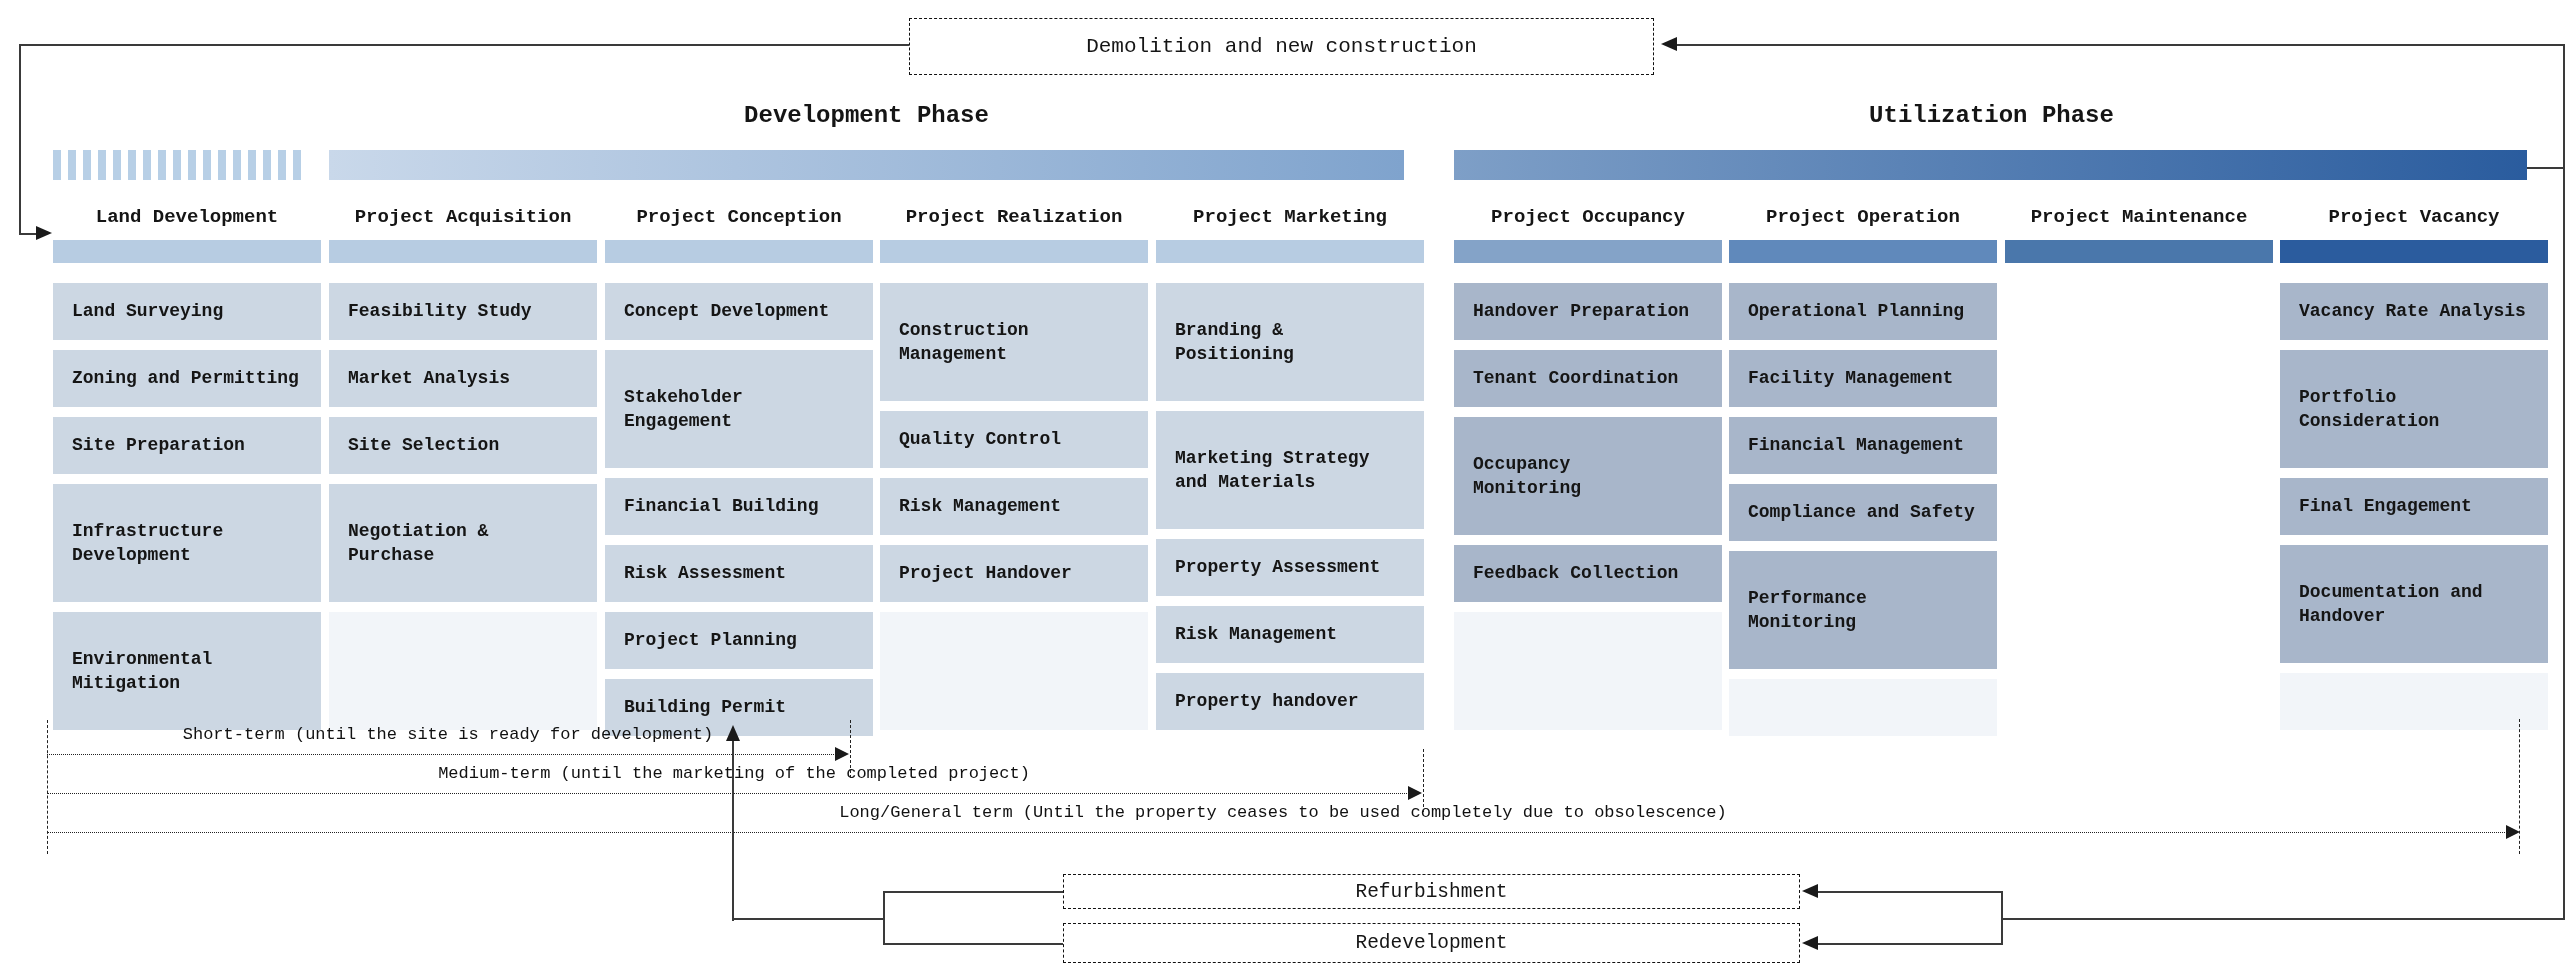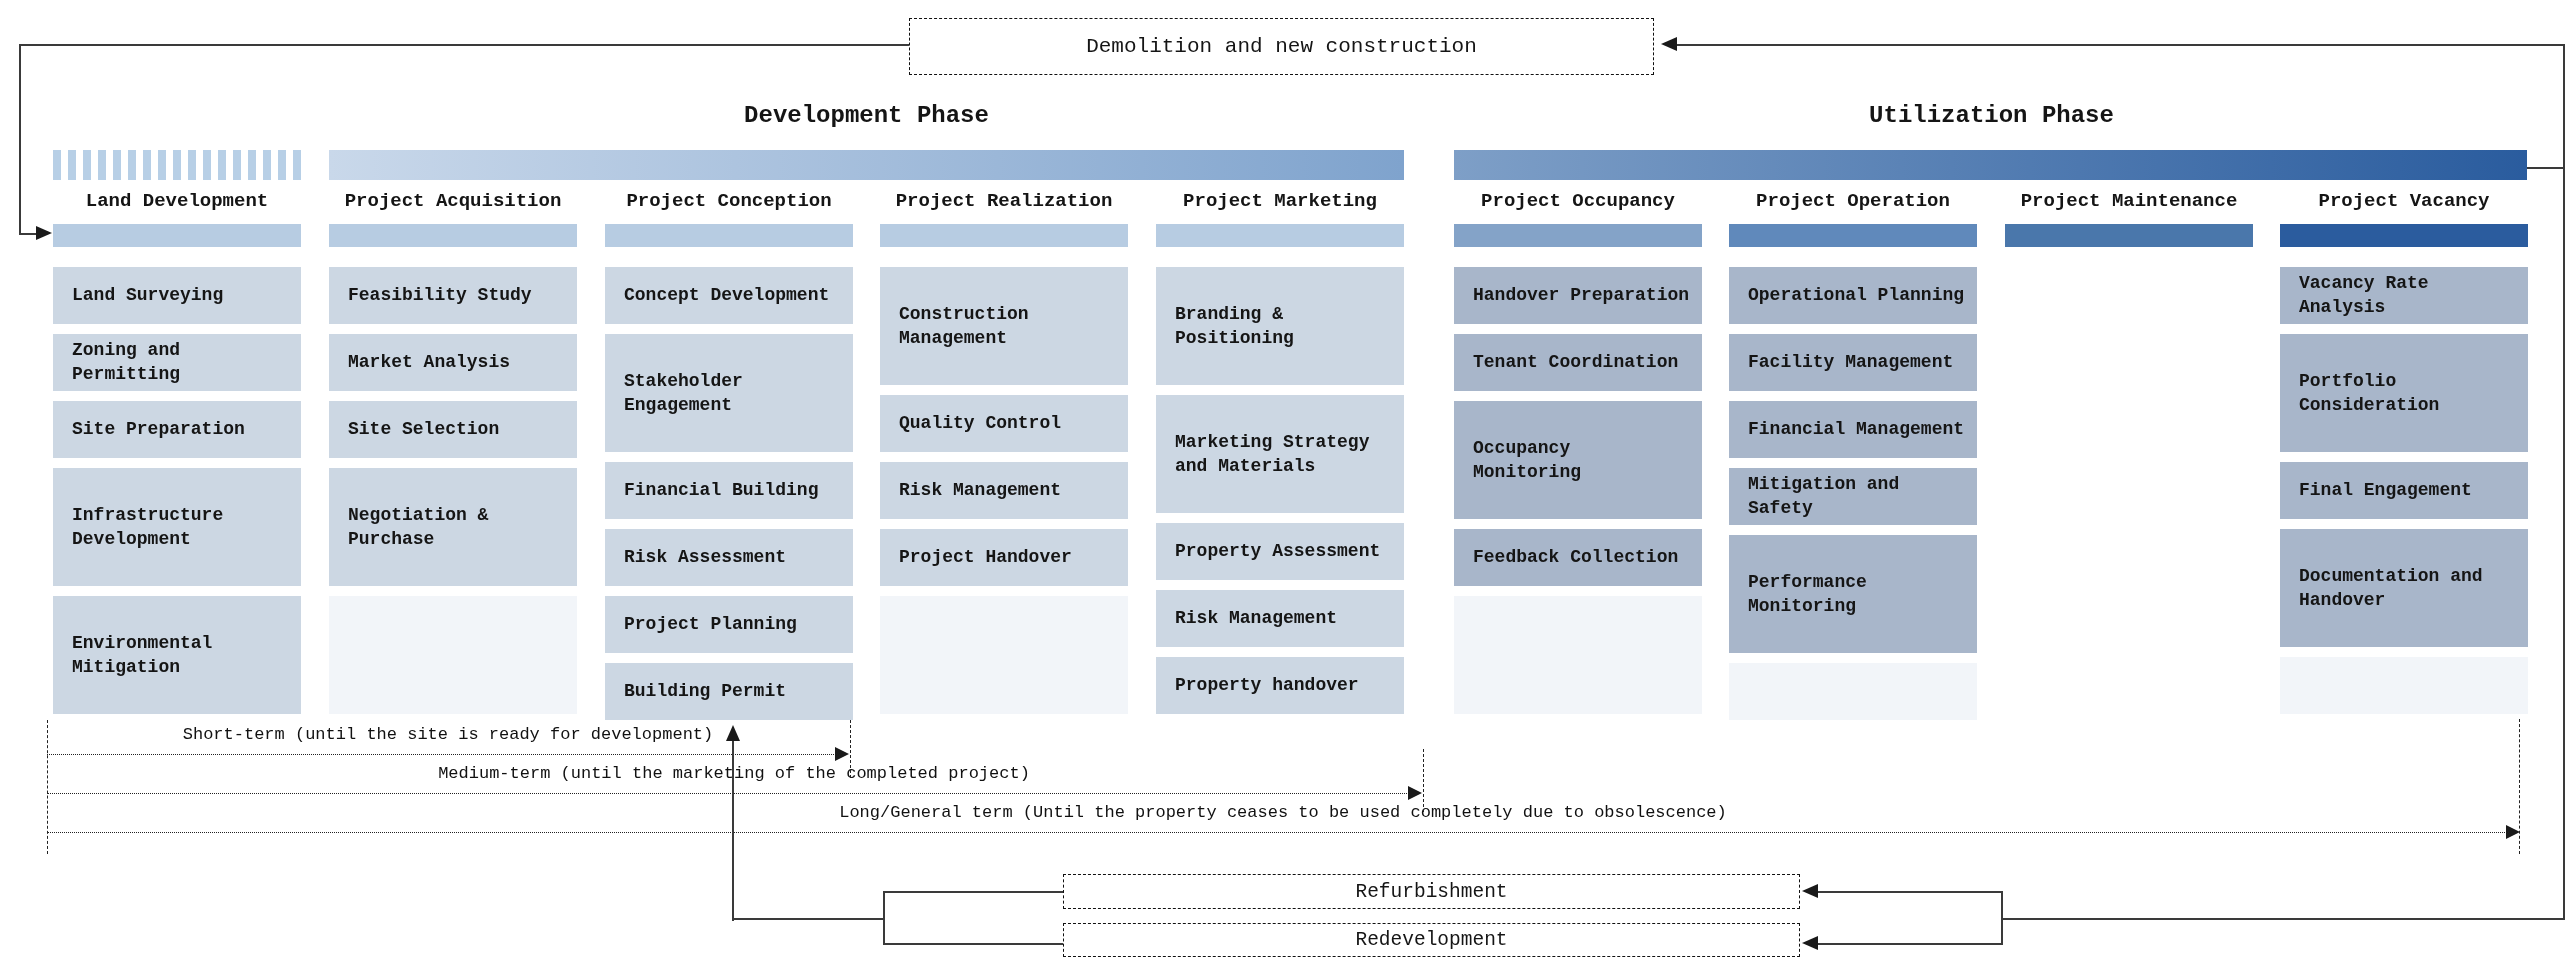--- a/index.html
+++ b/index.html
@@ -10,41 +10,41 @@
   
   .phase-title{position:absolute;top:96px;height:39px;display:flex;align-items:center;justify-content:center;
     font-size:24px;font-weight:bold;letter-spacing:0px;}
   #phase-title-dev{left:329px;width:1075px;}
   #phase-title-util{left:1454px;width:1075px;}
   .phase-bar{position:absolute;top:150px;height:30px;}
   #stripe-bar{left:53px;width:248px;background:repeating-linear-gradient(90deg,#b7cfe6 0 8.2px,#ffffff 8.2px 15px);}
   #dev-bar{left:329px;width:1075px;background:linear-gradient(90deg,#c9d8ea,#7fa3cd);}
   #util-bar{left:1454px;width:1073px;background:linear-gradient(90deg,#7e9fc7,#2a5c9e);}
   
-  .col{position:absolute;top:150px;width:248px;}
+  .col{position:absolute;top:166px;width:268px;}
   .col-title{margin-top:36px;height:29px;display:flex;align-items:center;justify-content:center;
     font-size:19px;font-weight:bold;white-space:nowrap;}
   .col-bar{height:23px;margin-top:8.8px;background:#b7cce2;}
   .col.u1 .col-bar{background:#84a3c8;}
   .col.u2 .col-bar{background:#6089bb;}
   .col.u3 .col-bar{background:#4a77ab;}
   .col.u4 .col-bar{background:#2b5c9e;}
   .items{margin-top:20px;display:flex;flex-direction:column;gap:10px;}
   .it{height:57px;box-sizing:border-box;display:flex;align-items:center;
     padding:0 11.3px 0 19px;background:#ccd7e3;font-size:18px;font-weight:bold;line-height:1.35;
     white-space:pre-line;}
   .it.t{height:118px;}
   .col.util .it{background:#a8b6ca;}
   .it.e, .col.util .it.e{background:#f2f5f9;}
   
   .dashed-box{position:absolute;box-sizing:border-box;border:1.9px dashed #111;background:#ffffff;
     display:flex;align-items:center;justify-content:center;font-size:20px;font-weight:normal;}
   #demolition-box{left:909px;top:17.6px;width:745px;height:57px;font-size:21px;}
   #refurb-box{left:1063px;top:874px;width:737px;height:35px;font-size:19.5px;}
-  #redev-box{left:1063px;top:923px;width:737px;height:34px;font-size:19.5px;}
+  #redev-box{left:1063px;top:923px;width:737px;height:40px;font-size:19.5px;}
   
   .ln{position:absolute;background:#3a3a3a;}
   .arr{position:absolute;width:0;height:0;}
   .arr.left{border-top:7.5px solid transparent;border-bottom:7.5px solid transparent;border-right:16.4px solid #1a1a1a;}
   .arr.right{border-top:7.5px solid transparent;border-bottom:7.5px solid transparent;border-left:16.4px solid #1a1a1a;}
   .arr.up{border-left:7.5px solid transparent;border-right:7.5px solid transparent;border-bottom:16.4px solid #1a1a1a;}
   
   .tl-label{position:absolute;text-align:center;font-size:17px;font-weight:normal;color:#111;}
   .tl-line{position:absolute;height:0;border-top:1.9px dotted #222;}
   .tl-arr{position:absolute;width:0;height:0;border-top:7px solid transparent;border-bottom:7px solid transparent;border-left:14px solid #1a1a1a;}
@@ -155,21 +155,21 @@
     </div>
   </div>
 
   <div class="col util u2" style="left:1729px;">
     <div class="col-title">Project Operation</div>
     <div class="col-bar"></div>
     <div class="items">
       <div class="it">Operational Planning</div>
       <div class="it">Facility Management</div>
       <div class="it">Financial Management</div>
-      <div class="it">Mitigation and Safety</div>
+      <div class="it">Compliance and Safety</div>
       <div class="it t">Performance
 Monitoring</div>
       <div class="it e"></div>
     </div>
   </div>
 
   <div class="col util u3" style="left:2005px;">
     <div class="col-title">Project Maintenance</div>
     <div class="col-bar"></div>
   </div>

